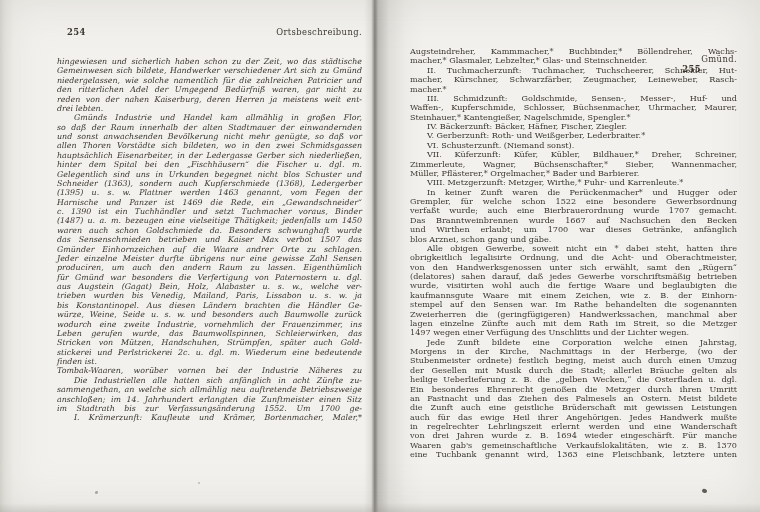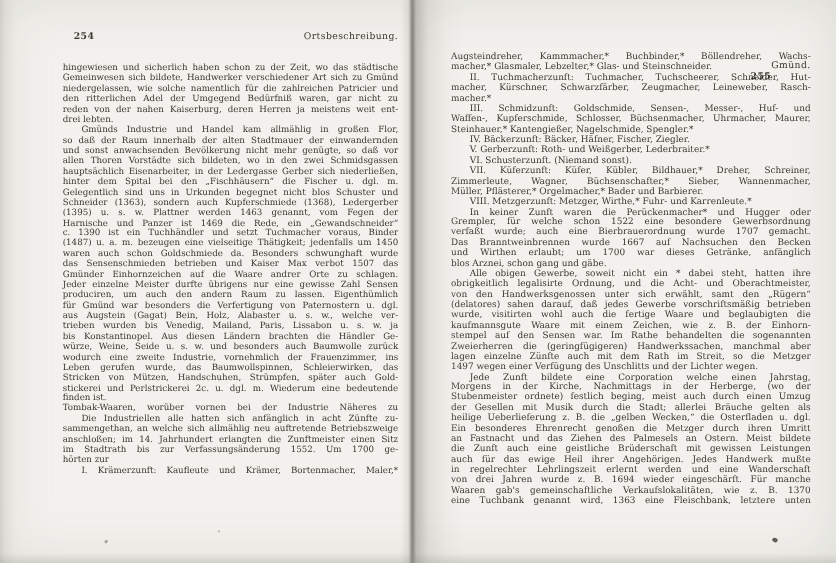--- a/index.html
+++ b/index.html
@@ -35,21 +35,21 @@
   .page.left .pagenum{left:10px;}
   .page.right .pagenum{right:36px;}
   .runtitle{display:block;text-align:right;}
   .text-block{position:absolute;width:100%;}
   .page.left .text-block{top:57px;}
   .page.right .text-block{top:47px;}
   .line{
     text-align:justify;text-align-last:justify;
     line-height:9.37px;white-space:normal;
   }
-  .page.left .line{font-size:7.9px;}
+  .page.left .line{font-size:7.9px;font-style:italic;}
   .page.right .line{font-size:8.1px;}
   .line.last{text-align-last:left;}
   .para.indent .line:first-child{text-indent:17px;}
   .ink-speck{position:absolute;border-radius:50% 40% 55% 45%;}
   .speck-a{left:702px;top:489px;width:5px;height:4px;background:#5f5b52;transform:rotate(20deg);}
   .speck-b{left:95px;top:491px;width:3px;height:3px;background:#a7a49b;}
   .speck-c{left:198px;top:482px;width:2px;height:2px;background:#c0bdb4;}
   .speck-d{left:349px;top:390px;width:2px;height:2px;background:#c6c3ba;}
 </style>
 </head>
@@ -97,21 +97,20 @@
         <div class="line">Stricken von Mützen, Handschuhen, Strümpfen, später auch Gold-</div>
         <div class="line">stickerei und Perlstrickerei 2c. u. dgl. m. Wiederum eine bedeutende</div>
         <div class="line last">finden ist.</div>
         <div class="line">Tombak-Waaren, worüber vornen bei der Industrie Näheres zu</div>
       </div>
       <div class="para indent">
         <div class="line">Die Industriellen alle hatten sich anfänglich in acht Zünfte zu-</div>
         <div class="line">sammengethan, an welche sich allmählig neu auftretende Betriebszweige</div>
         <div class="line">anschloßen; im 14. Jahrhundert erlangten die Zunftmeister einen Sitz</div>
         <div class="line">im Stadtrath bis zur Verfassungsänderung 1552. Um 1700 ge-</div>
-        <div class="line last">hörten zur</div>
       </div>
       <div class="para indent">
         <div class="line">I. Krämerzunft: Kaufleute und Krämer, Bortenmacher, Maler,*</div>
       </div>
     </div>
 </div>
 
 <div class="page right">
   <div class="page-header">
     <span class="runtitle">Gmünd.</span>

